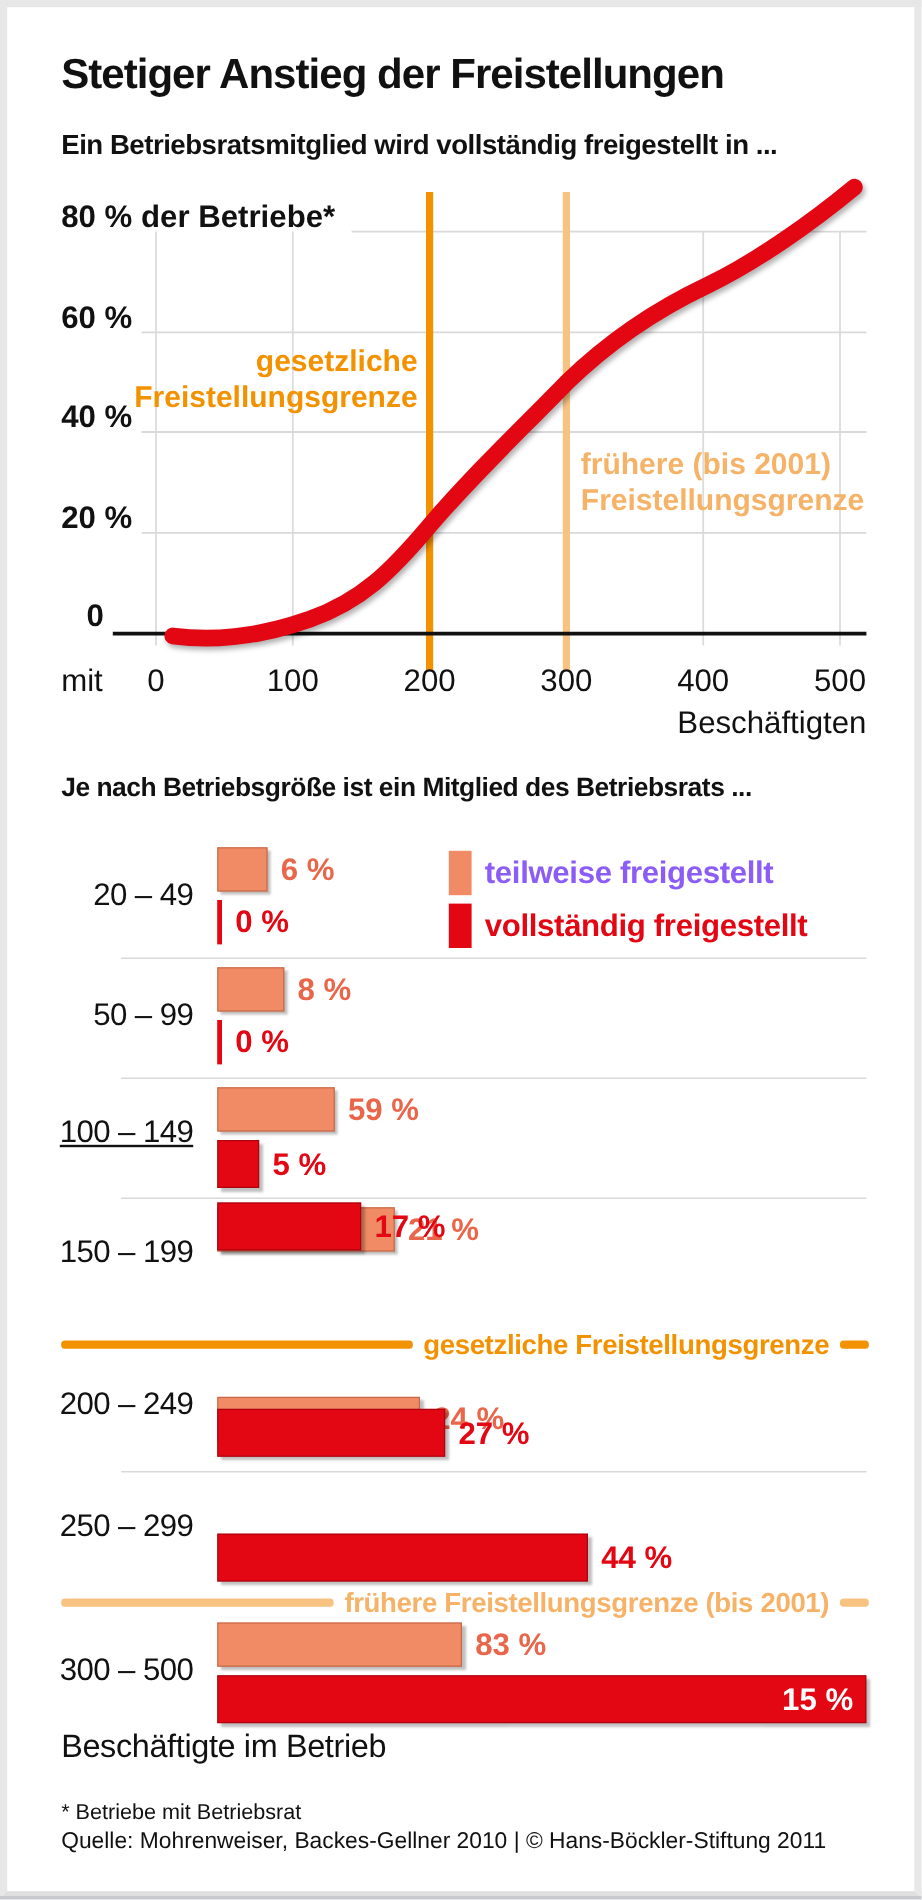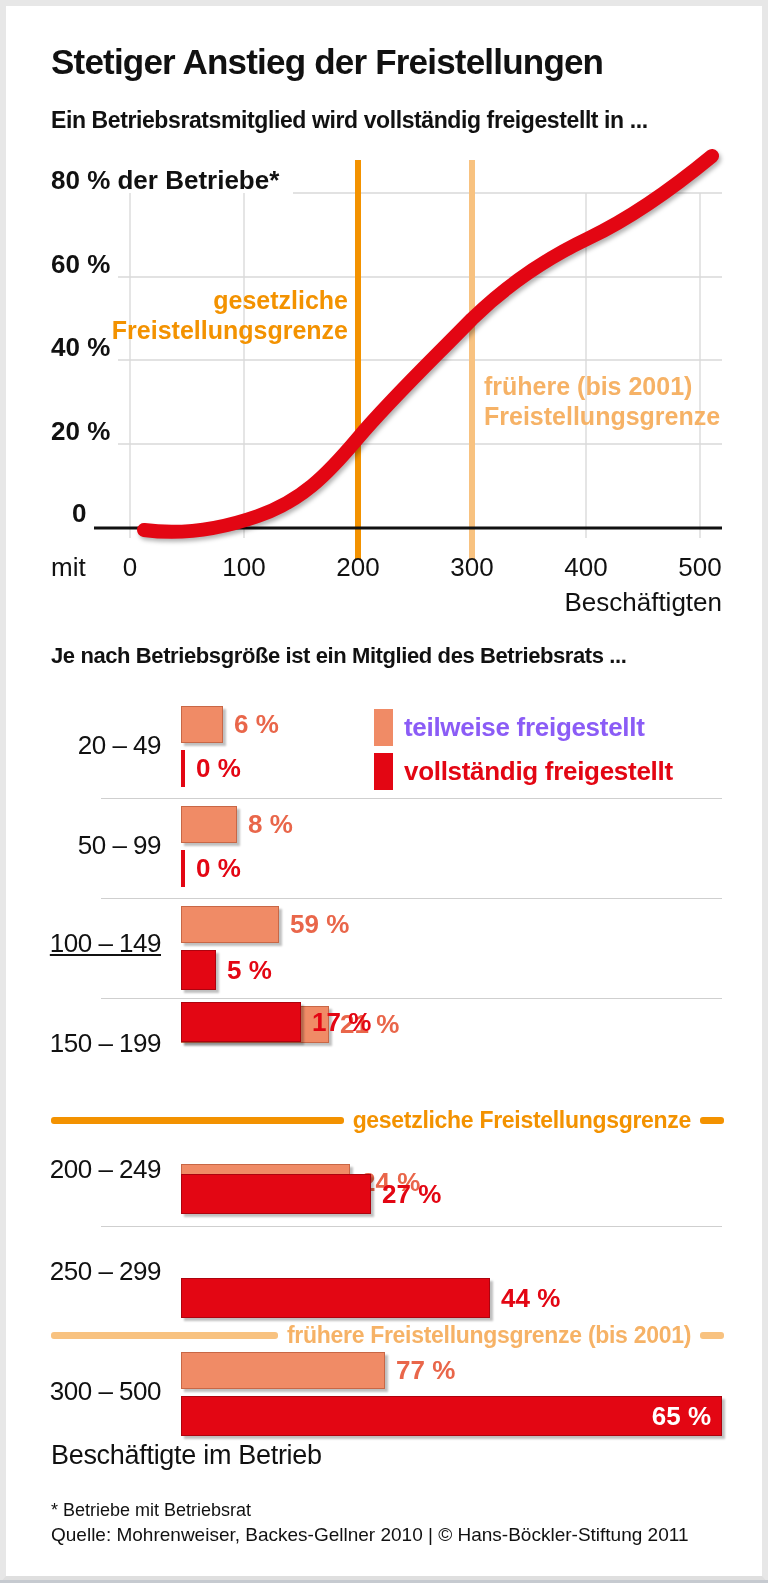--- a/index.html
+++ b/index.html
@@ -203,25 +203,25 @@
 
   <div class="abs divider former" style="top:1316px;">
     <div class="dline"></div>
     <div class="dtext">frühere Freistellungsgrenze (bis 2001)</div>
     <div class="ddash"></div>
   </div>
 
   <div class="abs cat" style="top:1370px;">300 – 500</div>
   <div class="abs barline" style="top:1346px;">
     <div class="bar salmon" style="width: 204px;"></div>
-    <span class="pct salmon-text">77 %</span>
+    <span class="pct salmon-text">83 %</span>
   </div>
   <div class="abs barline" style="top:1390px;">
     <div class="bar red" style="width: 541px;">
-      <span class="pct inside">65 %</span>
+      <span class="pct inside">15 %</span>
     </div>
   </div>
 
   <div class="abs bottom-axis-label">Beschäftigte im Betrieb</div>
   <div class="abs footnote">* Betriebe mit Betriebsrat</div>
   <div class="abs source">Quelle: Mohrenweiser, Backes-Gellner 2010 | © Hans-Böckler-Stiftung 2011</div>
 
 </div>
 
 </body></html>

